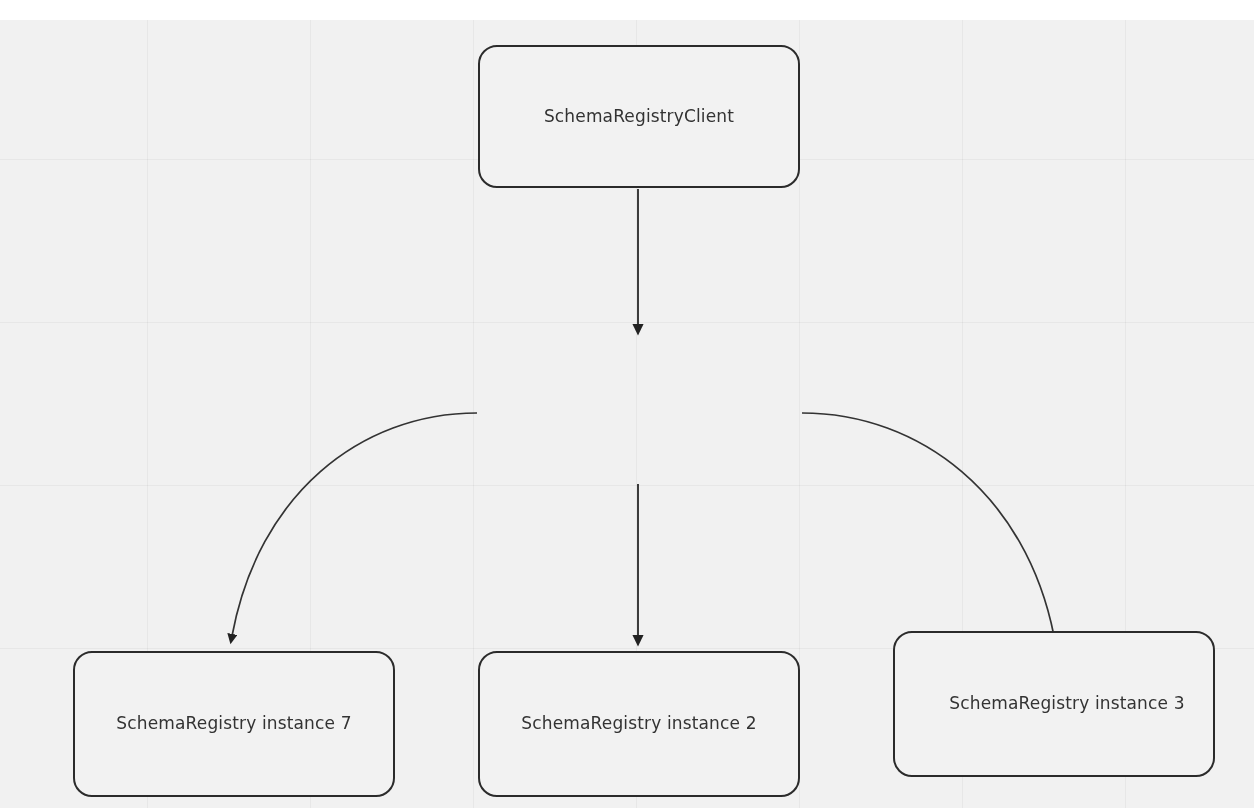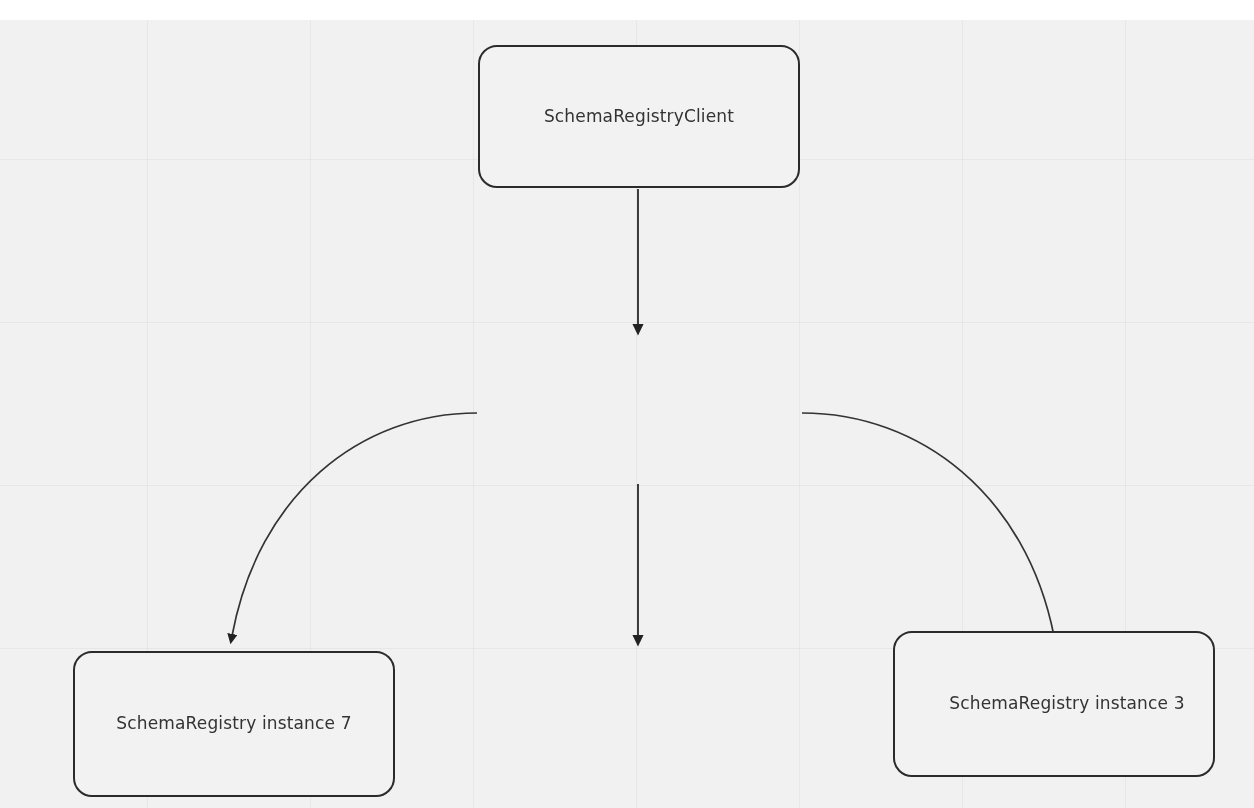--- a/index.html
+++ b/index.html
@@ -73,18 +73,21 @@
 
   <div class="node" style="left:478px; top:25px; width:322px; height:143px;">
     <span class="node-label">SchemaRegistryClient</span>
   </div>
 
 
   <div class="node" style="left:73px; top:631px; width:322px; height:146px;">
     <span class="node-label">SchemaRegistry instance 7</span>
   </div>
 
+  <div class="node" style="left:478px; top:631px; width:322px; height:146px;">
+    <span class="node-label">SchemaRegistry instance 2</span>
+  </div>
 
   <div class="node" style="left:893px; top:611px; width:322px; height:146px;padding-left:36px;">
     <span class="node-label">SchemaRegistry instance 3</span>
   </div>
 
 </div>
 
 </body></html>

